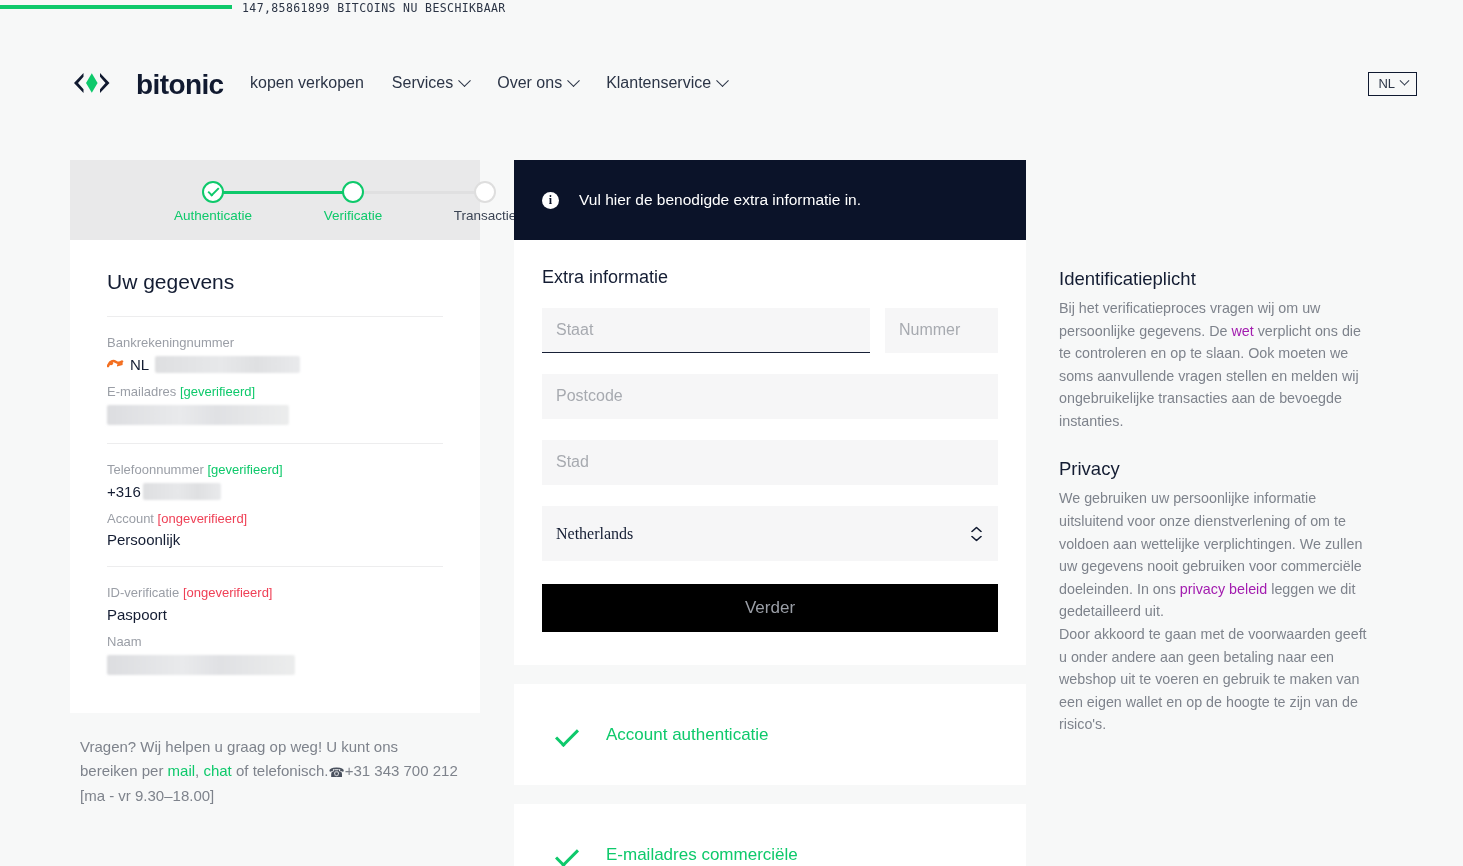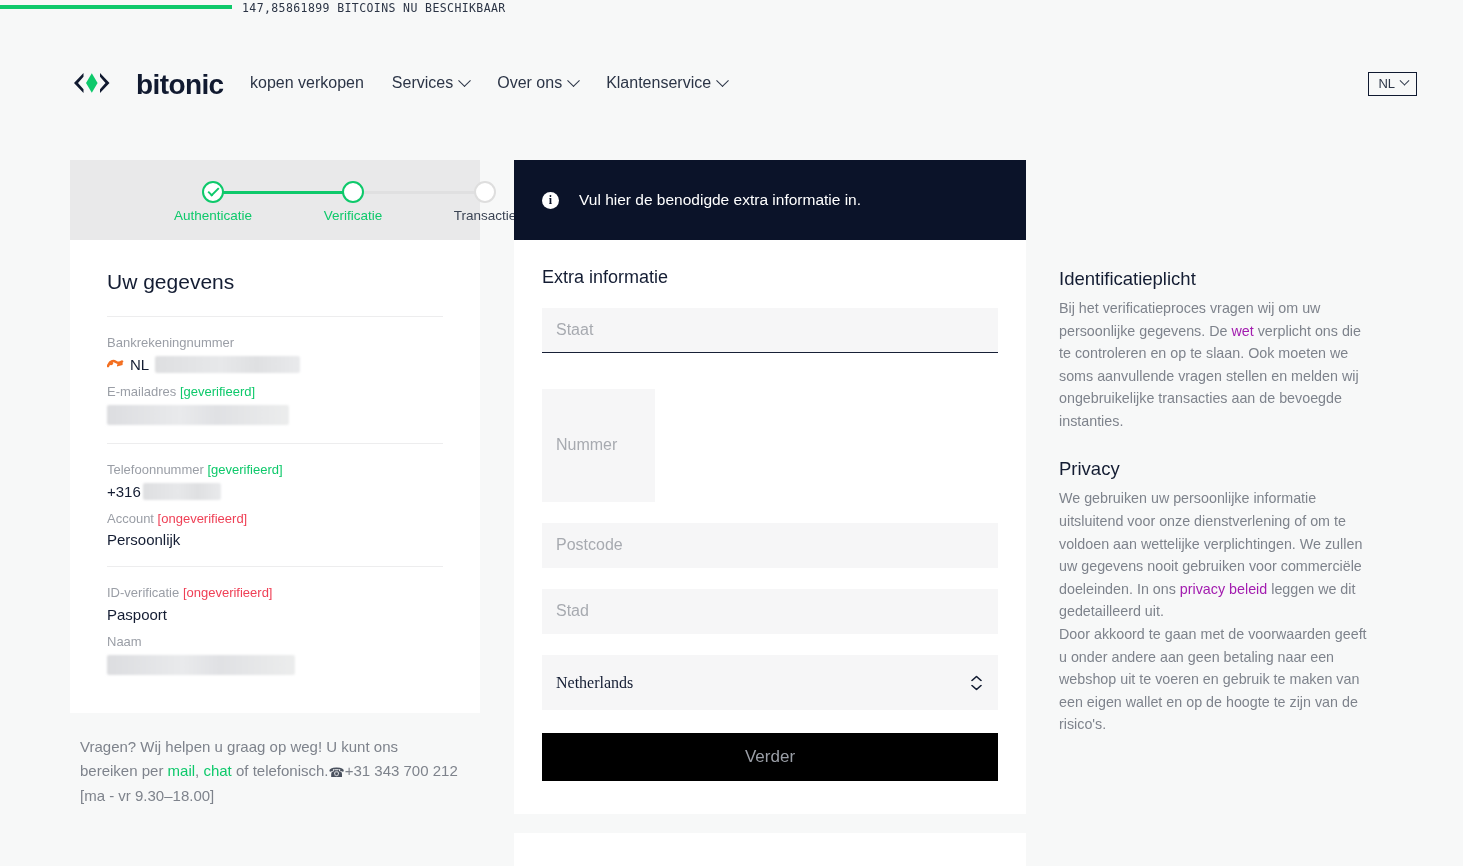--- a/index.html
+++ b/index.html
@@ -91,21 +91,21 @@
   }
   .info-i {
     width: 17px; height: 17px; border-radius: 50%; background: #fff; color: #0b1329;
     font-size: 12px; font-weight: 700; font-family: "Liberation Serif", serif;
     display: flex; align-items: center; justify-content: center; flex: 0 0 auto;
   }
   #info-banner-text { font-size: 15.5px; }
 
   #form-card { background: #fff; padding: 27px 28px 33px 28px; }
   #form-title { font-size: 18px; color: #141d33; margin-bottom: 20px; }
-  .row { display: flex; gap: 15px; flex-direction: column; }
+  .row { display: flex; gap: 15px; }
   .inp {
     background: #f6f6f7; border: none; border-bottom: 1.5px solid transparent;
     height: 45px; padding: 0 14px; font-size: 16px; color: #141d33;
     font-family: "Liberation Sans", sans-serif; width: 100%; outline: none;
     margin-bottom: 21px;
   }
   .inp::placeholder { color: #a7aab0; }
   .inp.focused { border-bottom: 1.5px solid #172036; }
   .inp.grow { flex: 1 1 auto; }
   .inp.short { width: 113px; flex: 0 0 113px; }

